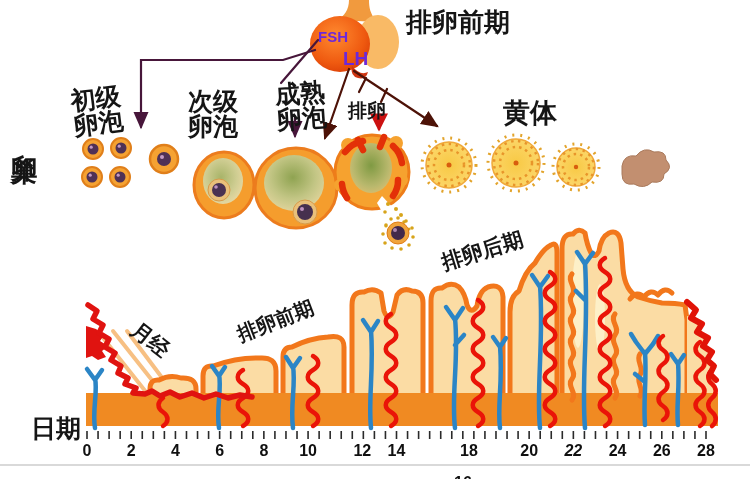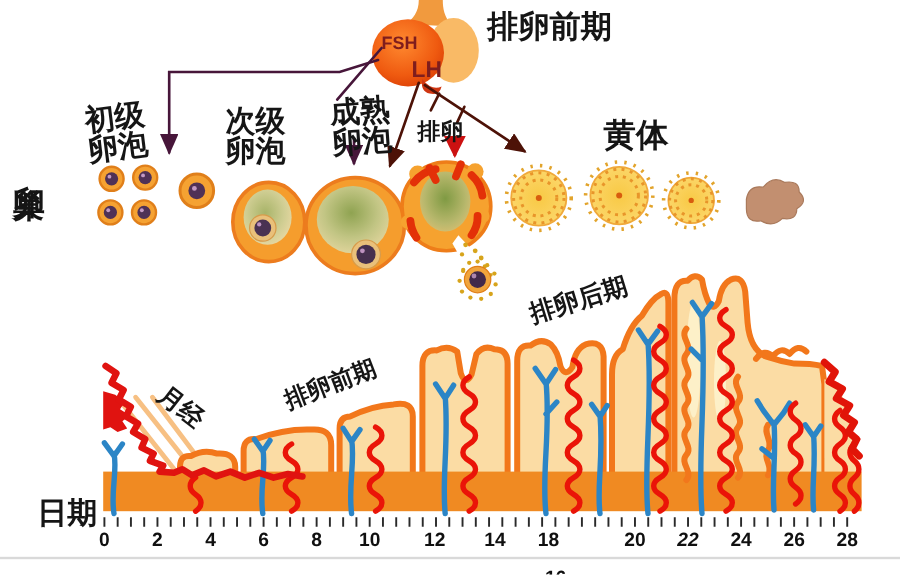--- a/index.html
+++ b/index.html
@@ -2,21 +2,21 @@
 <html><head>
 <meta charset="utf-8">
 <style>
   html,body{margin:0;padding:0;background:#fff;}
   .stage{position:relative;width:750px;height:479px;background:#ffffff;overflow:hidden;
          font-family:"Liberation Sans","DejaVu Sans",sans-serif;color:#141414;}
   .stage svg{position:absolute;left:0;top:0;}
   .lbl{position:absolute;font-weight:bold;color:#151515;white-space:nowrap;line-height:1.0;}
   .stack div{line-height:25px;}
   .vert{writing-mode:vertical-rl;text-orientation:upright;letter-spacing:3px;}
-  .hormone{position:absolute;font-weight:bold;color:#7f1d1d;}
+  .hormone{position:absolute;font-weight:bold;color:#6d28d9;}
   .day-num{position:absolute;top:0;transform:translateX(-50%);font-weight:bold;font-size:16px;color:#101010;}
   .axis-labels{position:absolute;left:0;top:442px;width:750px;height:22px;}
   .divider{position:absolute;left:0;top:464px;width:750px;height:2px;background:#d9d9d9;}
 </style>
 </head>
 <body>
 
 <div class="stage">
 
   <svg width="750" height="479" viewBox="0 0 750 479">
@@ -333,23 +333,23 @@
 
   <div class="lbl" style="left:31px;top:416px;font-size:25px;">日期</div>
   <div class="axis-labels">
       <span class="day-num" style="left: 87px;">0</span>
       <span class="day-num" style="left: 131.214px;">2</span>
       <span class="day-num" style="left: 175.429px;">4</span>
       <span class="day-num" style="left: 219.643px;">6</span>
       <span class="day-num" style="left: 263.857px;">8</span>
       <span class="day-num" style="left: 308.071px;">10</span>
       <span class="day-num" style="left: 352.286px; margin-left: 10px;">12</span>
-      <span class="day-num" style="left: 396.5px; margin-left: 16px;">14</span>
+      <span class="day-num" style="left: 396.5px;">14</span>
       <span class="day-num" style="left: 463px; margin-top: 32px;">16</span>
-      <span class="day-num" style="left: 457px;">18</span>
+      <span class="day-num" style="left: 469px;">18</span>
       <span class="day-num" style="left: 529.143px;">20</span>
       <span class="day-num" style="left: 573.357px; font-style: italic;">22</span>
       <span class="day-num" style="left: 617.571px;">24</span>
       <span class="day-num" style="left: 661.786px;">26</span>
       <span class="day-num" style="left: 706px;">28</span>
     </div>
 
   <div class="divider"></div>
 </div>
 

